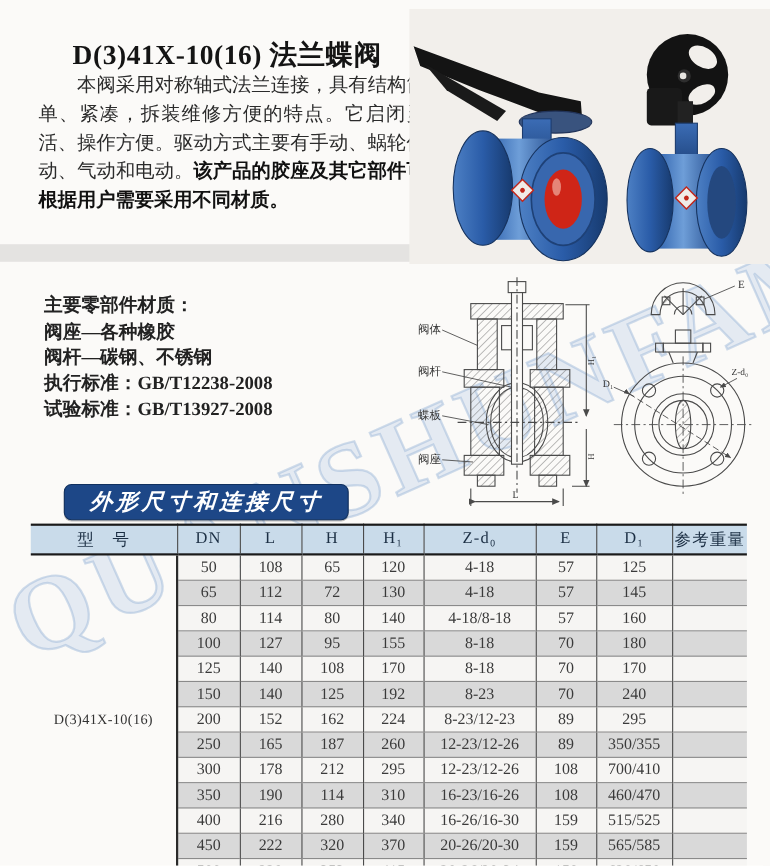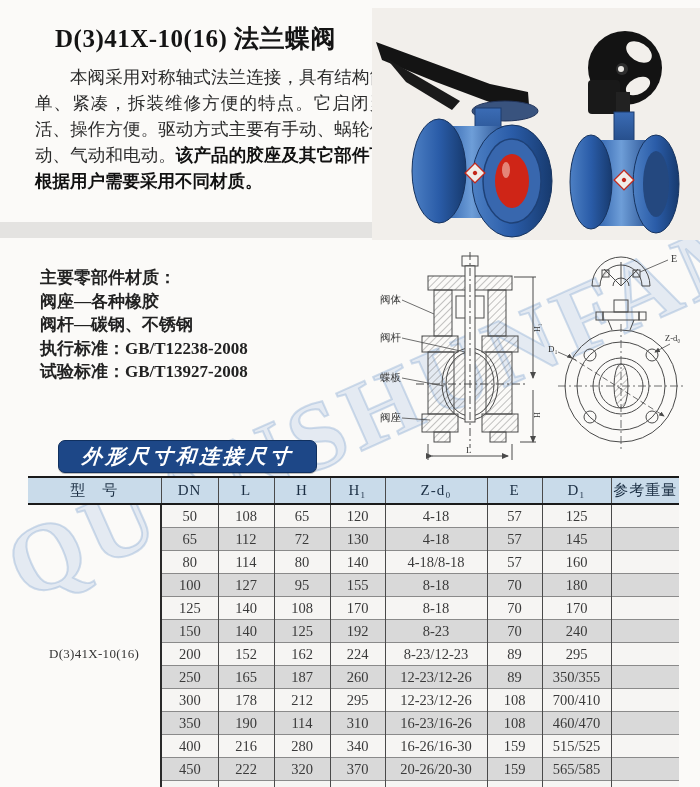--- a/index.html
+++ b/index.html
@@ -17,21 +17,21 @@
     font-size:96px;font-weight:bold;letter-spacing:6px;white-space:nowrap;
     color:rgba(175,200,228,0.30);
     -webkit-text-stroke:2px rgba(150,180,215,0.45);
   }
 
   .gray-band{position:absolute;left:0;top:222px;width:390px;height:16px;background:#e4e3e1;z-index:0;}
 
   .content{position:absolute;inset:0;z-index:1;}
 
   .doc-title{
-    position:absolute;left:55px;top:22px;margin:0;
+    position:absolute;left:55px;top:22px;margin:11px;
     font-size:25px;font-weight:bold;color:#141414;letter-spacing:0.5px;
   }
 
   .intro{
     position:absolute;left:35px;top:64px;width:352px;margin:0;
     font-size:17.5px;line-height:26px;color:#2b2b2b;
     text-align:justify;text-indent:35px;
   }
   .intro .bold-part{font-weight:bold;color:#111;}
 

